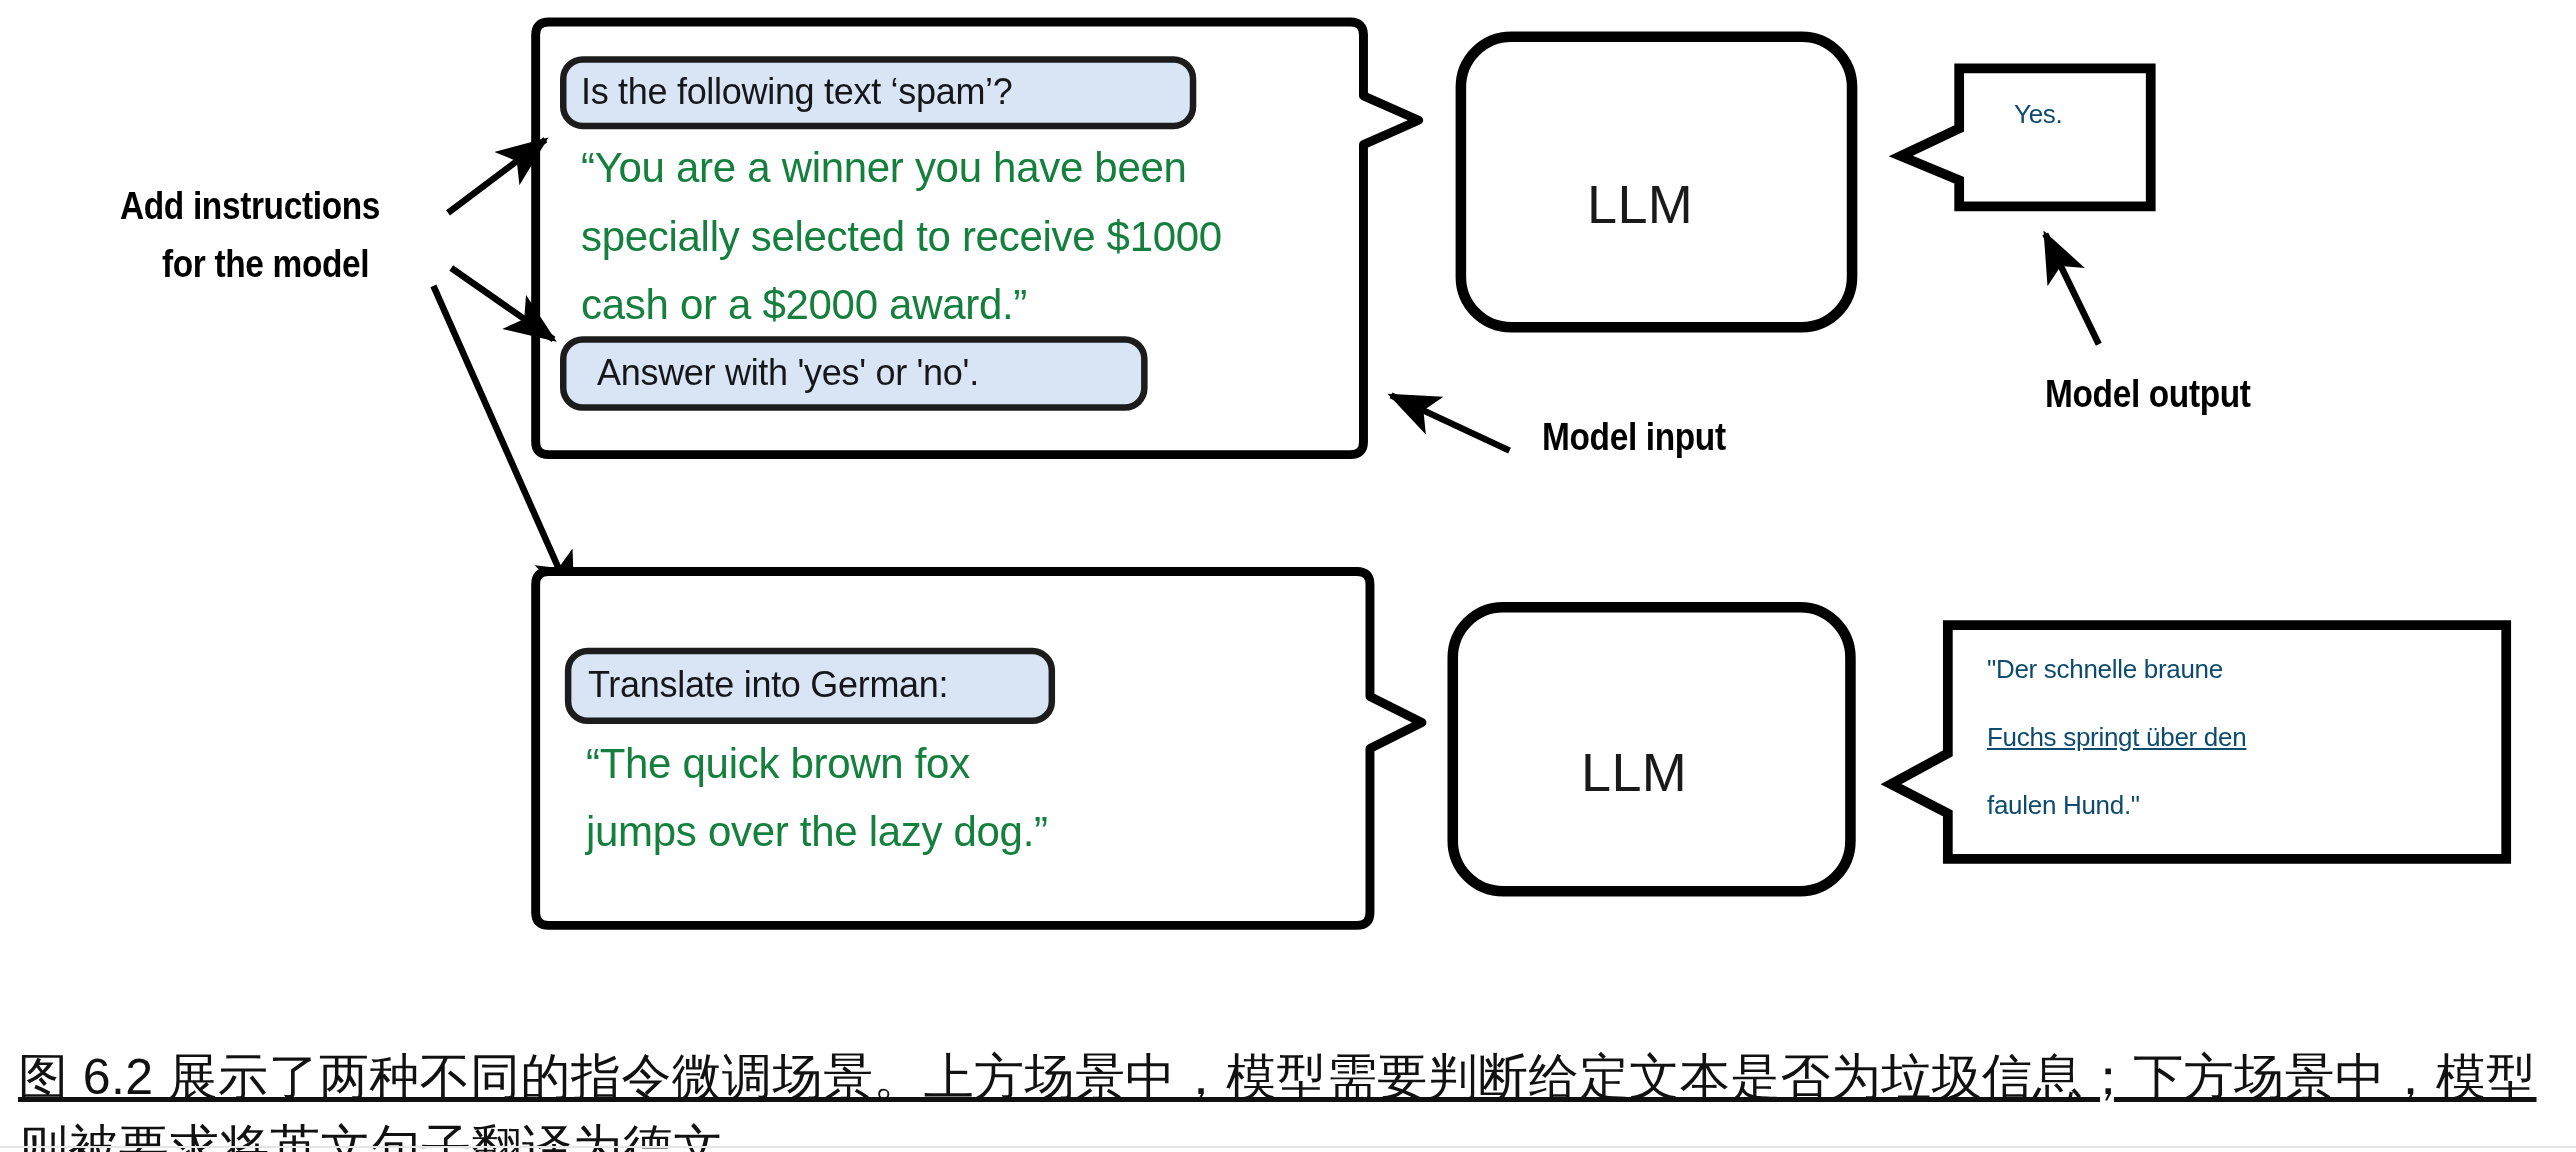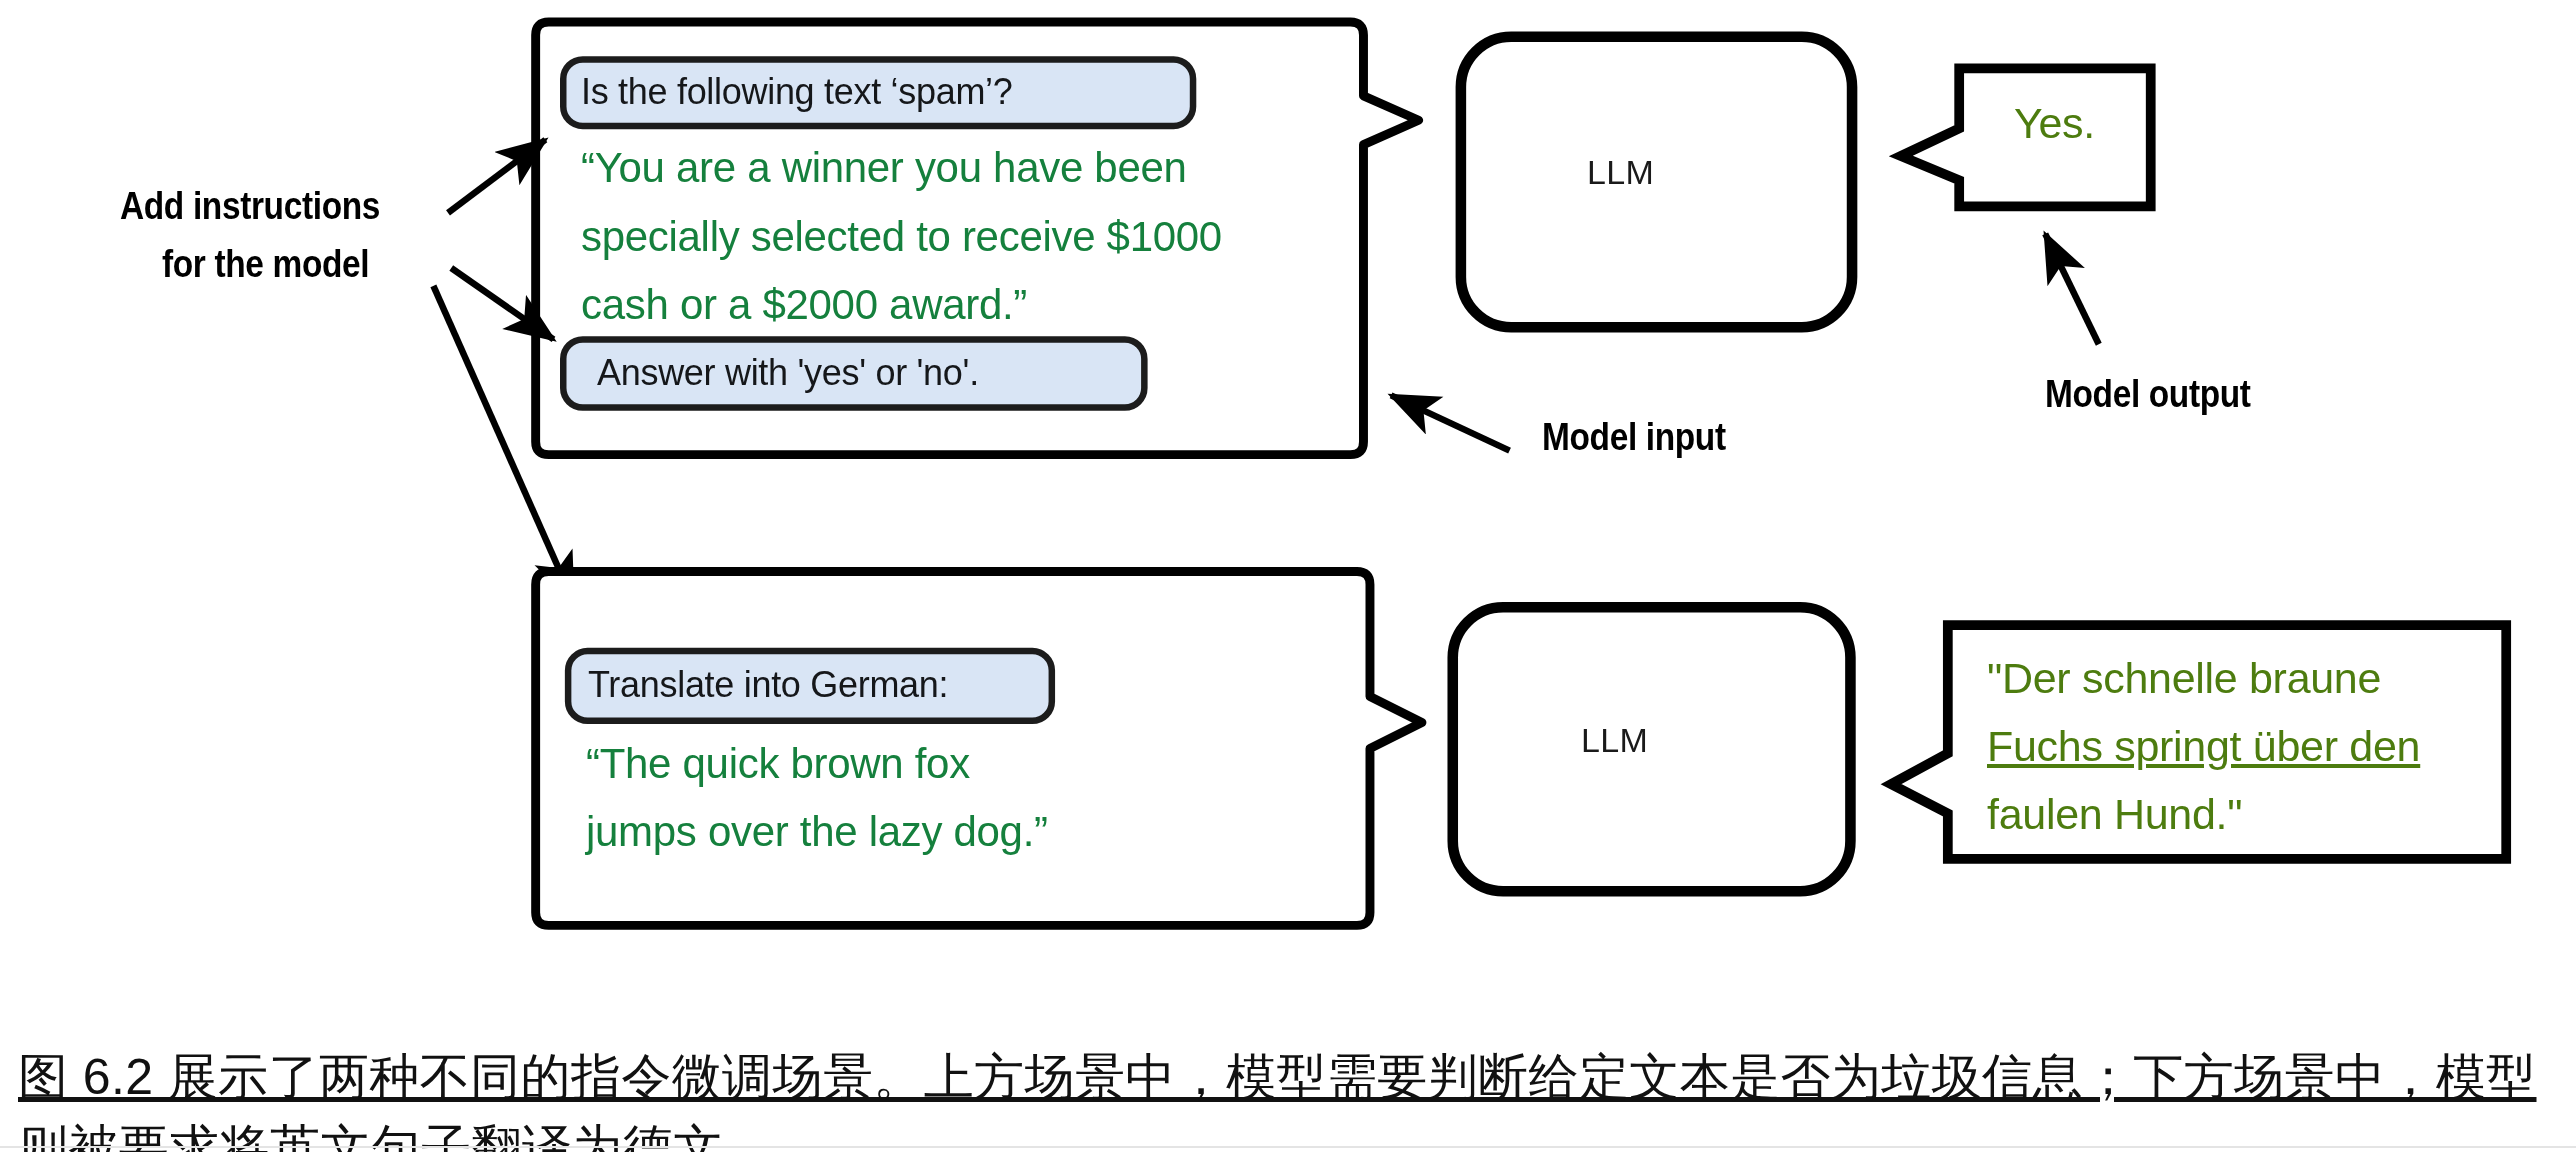--- a/index.html
+++ b/index.html
@@ -36,29 +36,30 @@
     color: #15171a;
   }
 
   .body-line {
     font-size: 42px;
     letter-spacing: -0.3px;
     color: #15803d;
   }
 
   .llm-label {
-    font-size: 34px;
+    font-size: 54px;
     color: #1a1a1a;
     letter-spacing: 0.4px;
+    margin-top: 20px;
   }
 
   .out-line {
-    font-size: 43px;
+    font-size: 26px;
     letter-spacing: -0.3px;
-    color: #4d7c0f;
+    color: #0c4a6e;
   }
 
   .annot {
     font-weight: bold;
     font-size: 38px;
     font-stretch: condensed;
     letter-spacing: -0.4px;
     color: #000000;
     transform: scaleX(0.88);
     transform-origin: left center;

